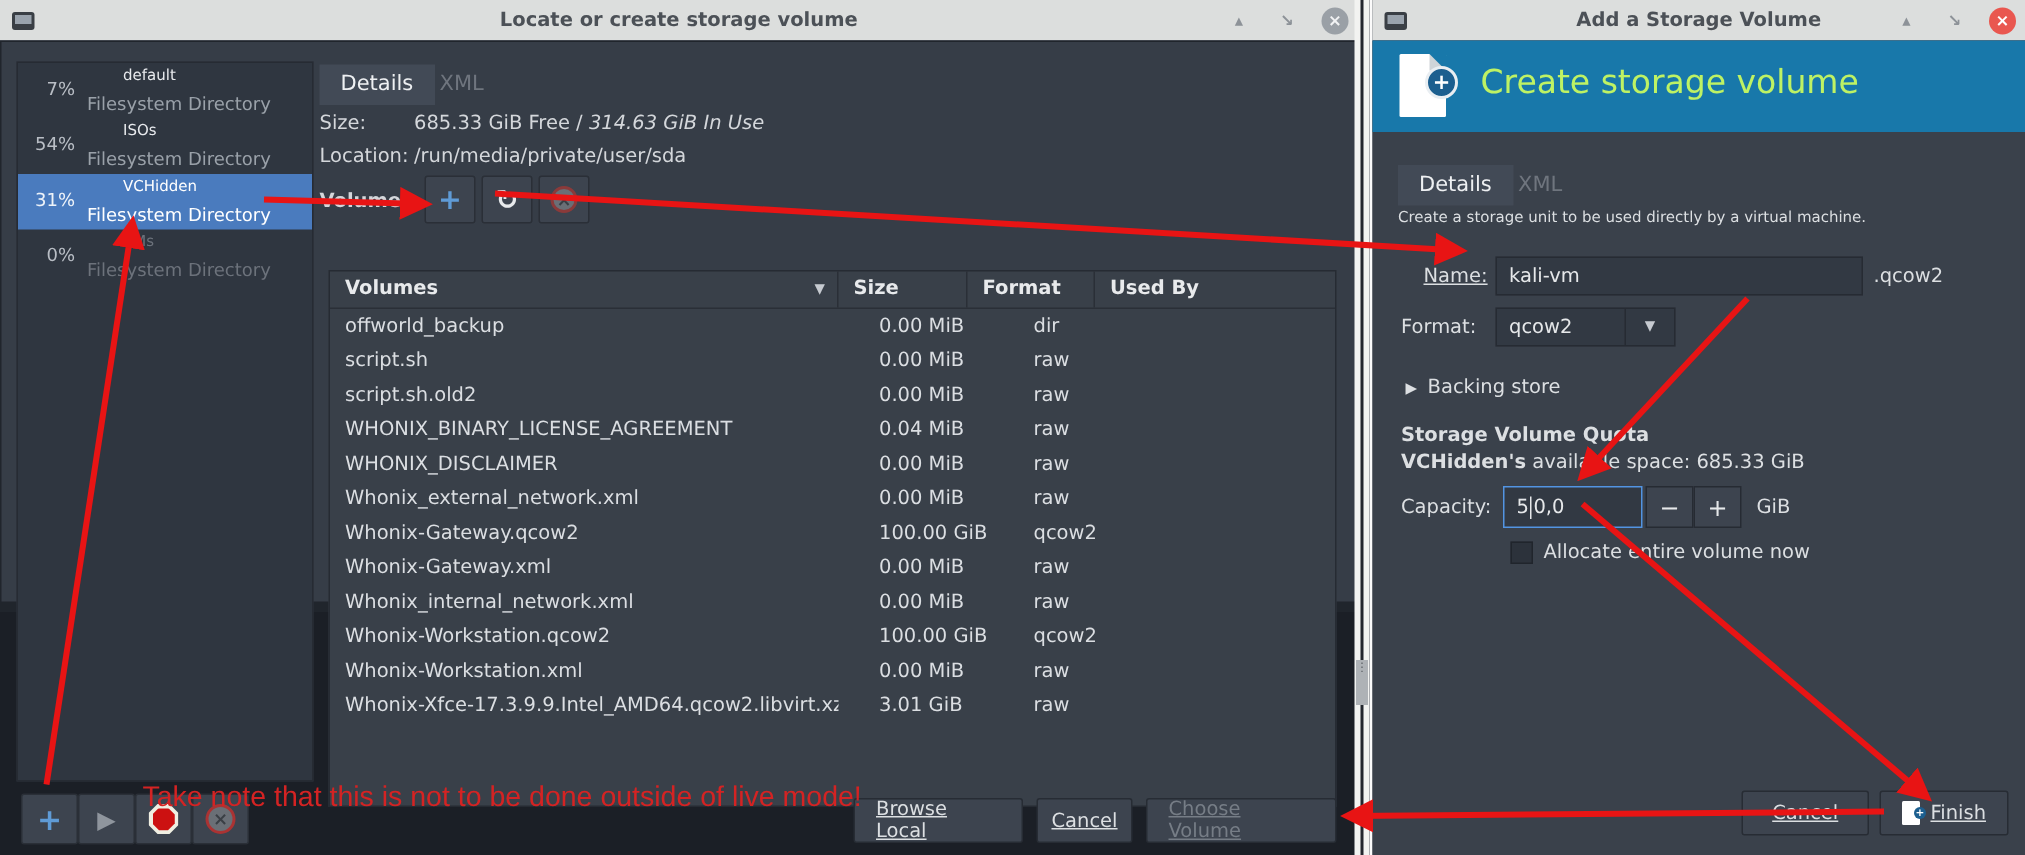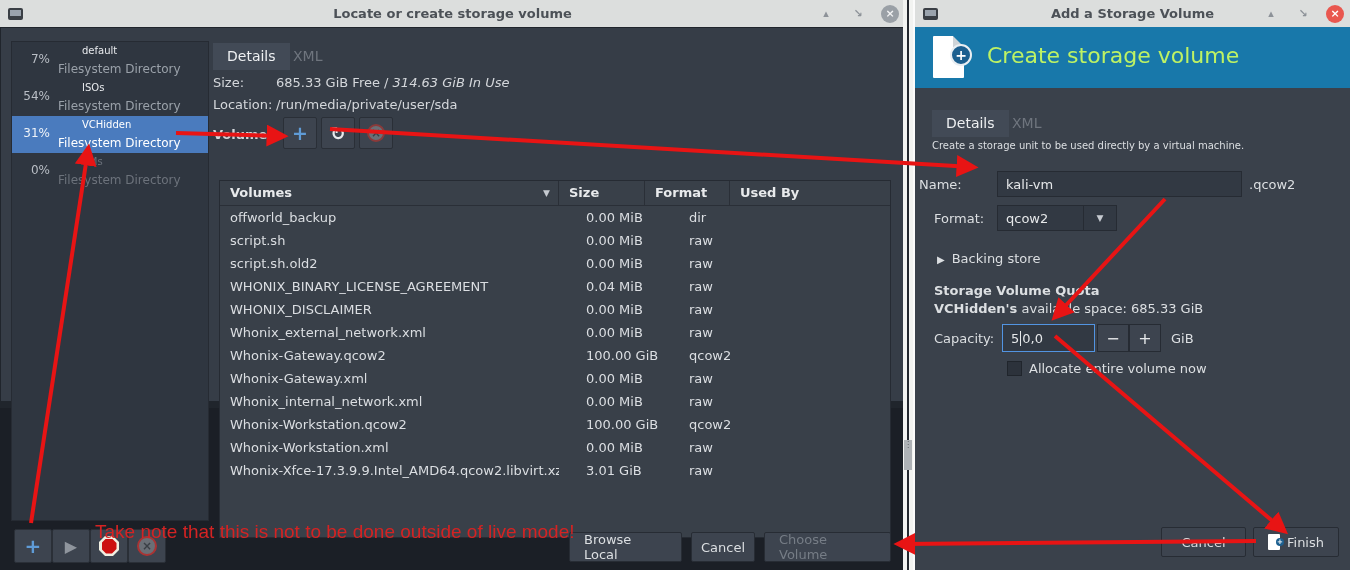--- a/index.html
+++ b/index.html
@@ -48,21 +48,21 @@
   #vol-header{display:flex;height:24px;line-height:24px;font-weight:bold;color:#e8eaec;
               border-bottom:1px solid #2a2f37;}
   .hcol{padding-left:10px;box-sizing:border-box;border-right:1px solid #2a2f37;position:relative;}
   .hcol:last-child{border-right:none;}
   .sort-arrow{position:absolute;right:8px;top:0;font-size:9px;color:#c6cad0;}
   .vrow{display:flex;height:23px;line-height:23px;color:#dbdee2;gap:17px;}
   .vcol{padding-left:10px;box-sizing:border-box;overflow:hidden;white-space:nowrap;}
 
   .btn{position:absolute;height:30px;background:#3d444f;border:1px solid #272c34;border-radius:2px;
        box-sizing:border-box;color:#dcdfe2;font-size:13px;display:flex;align-items:center;
-       justify-content:center;padding:0 14px;}
+       justify-content:center;padding:0 14px;text-decoration:underline;}
   .btn.disabled{color:#767d86;}
 
   .pool-tool{position:absolute;width:38px;height:34px;background:#3d444f;border:1px solid #2a2f37;
              border-radius:2px;box-sizing:border-box;display:flex;align-items:center;justify-content:center;}
   .octagon{width:20px;height:20px;background:#f0efe2;clip-path:polygon(30% 0,70% 0,100% 30%,100% 70%,70% 100%,30% 100%,0 70%,0 30%);
            display:flex;align-items:center;justify-content:center;}
   .octagon>span{width:15px;height:15px;background:#cc1111;clip-path:polygon(30% 0,70% 0,100% 30%,100% 70%,70% 100%,30% 100%,0 70%,0 30%);}
   .no-circle{width:20px;height:20px;border-radius:50%;border:2px solid #a33;box-sizing:border-box;
              background:#6a6f76;color:#3a3f45;font-size:12px;font-weight:bold;display:flex;align-items:center;justify-content:center;}
 
@@ -288,21 +288,21 @@
           <div class="doc-badge" style="right:-8px;top:8px;width:18px;height:18px;font-size:14px;border:2px solid #e9eef2;">+</div>
         </div>
         <div id="banner-title">Create storage volume</div>
       </div>
 
       <div class="tab active" style="left:17px;top:83px;">Details</div>
       <div class="tab" style="left:83px;top:83px;">XML</div>
 
       <div class="field-label" style="left:17px;top:113px;font-size:10px;">Create a storage unit to be used directly by a virtual machine.</div>
 
-      <div class="field-label" style="left:4px;top:150px;">Name:</div>
+      <div class="field-label" style="left:34px;top:150px;text-decoration:underline;">Name:</div>
       <div class="input" style="left:82px;top:144px;width:245px;height:26px;">
         <span>kali-vm</span>
       </div>
       <div class="field-label" style="left:334px;top:150px;">.qcow2</div>
 
       <div class="field-label" style="left:19px;top:184px;">Format:</div>
       <div class="input" style="left:82px;top:178px;width:120px;height:26px;">
         <span>qcow2</span>
         <span class="combo-arrow">▼</span>
       </div>

